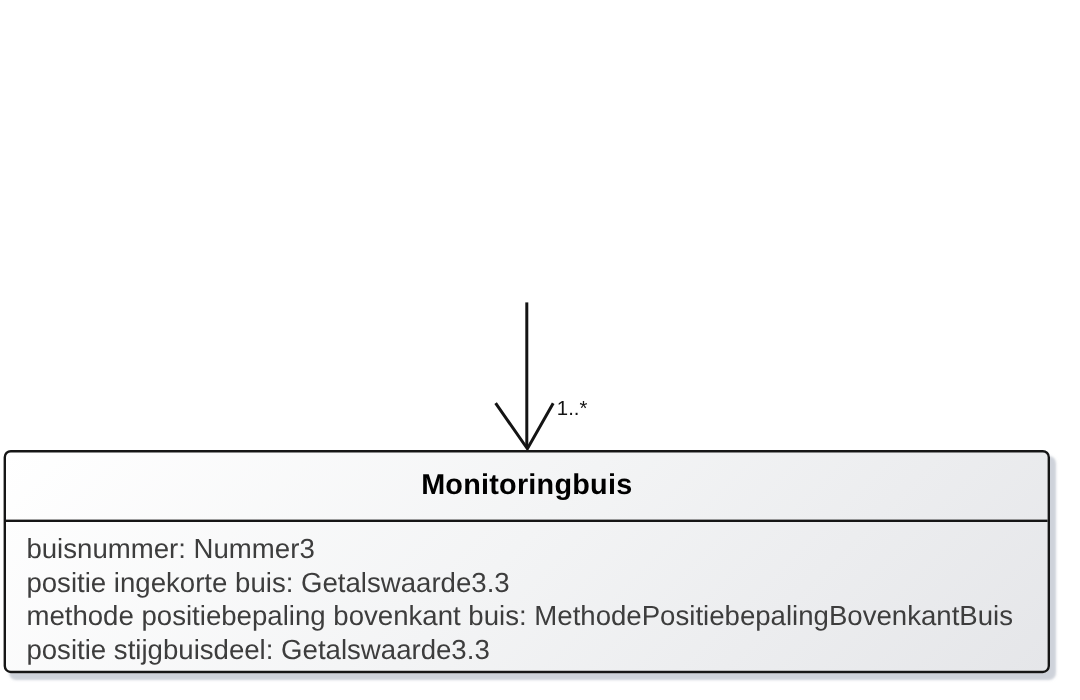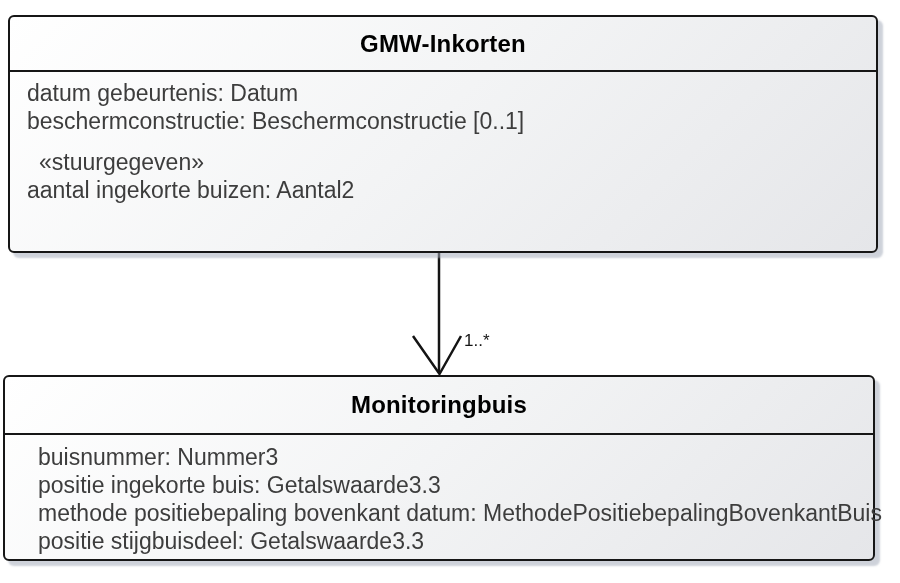--- a/index.html
+++ b/index.html
@@ -50,21 +50,21 @@
     letter-spacing: 0.2px;
   }
   .top-node .class-title { height: 55px; }
   .bottom-node .class-title { height: 58px; }
 
   .attr-compartment {
     padding: 7px 14px 0 17px;
     font-size: 23px;
     color: #3d3d3d;
   }
-  .bottom-node .attr-compartment { padding-top: 8px; margin-left: 16px; }
+  .bottom-node .attr-compartment { padding-top: 8px; }
   .attr-row {
     height: 28px;
     display: flex;
     align-items: center;
     white-space: nowrap;
   }
   .stereotype-row {
     margin-top: 13px;
     padding-left: 12px;
   }
@@ -92,33 +92,24 @@
 
 <div class="canvas">
 
   <svg class="association-svg" viewBox="0 0 900 583" xmlns="http://www.w3.org/2000/svg">
     <line x1="439" y1="252" x2="439" y2="373" stroke="#141414" stroke-width="2.5"></line>
     <polyline points="413,336 439.5,374 461,336" fill="none" stroke="#141414" stroke-width="2.5"></polyline>
   </svg>
 
   <div class="multiplicity-label">1..*</div>
 
-  <div class="uml-class top-node">
-    <div class="class-title">GMW-Inkorten</div>
-    <div class="attr-compartment">
-      <div class="attr-row">datum gebeurtenis: Datum</div>
-      <div class="attr-row">beschermconstructie: Beschermconstructie [0..1]</div>
-      <div class="attr-row stereotype-row">«stuurgegeven»</div>
-      <div class="attr-row">aantal ingekorte buizen: Aantal2</div>
-    </div>
-  </div>
 
   <div class="uml-class bottom-node">
     <div class="class-title">Monitoringbuis</div>
     <div class="attr-compartment">
       <div class="attr-row">buisnummer: Nummer3</div>
       <div class="attr-row">positie ingekorte buis: Getalswaarde3.3</div>
-      <div class="attr-row">methode positiebepaling bovenkant datum: MethodePositiebepalingBovenkantBuis</div>
+      <div class="attr-row">methode positiebepaling bovenkant buis: MethodePositiebepalingBovenkantBuis</div>
       <div class="attr-row">positie stijgbuisdeel: Getalswaarde3.3</div>
     </div>
   </div>
 
 </div>
 
 </body></html>

